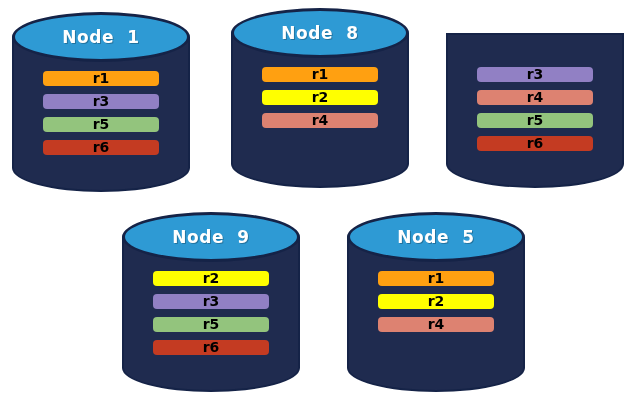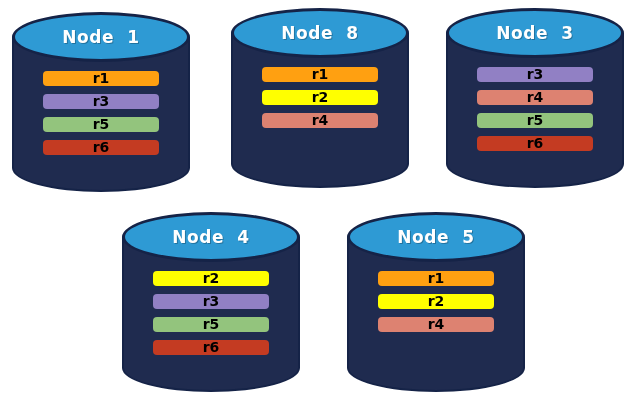--- a/index.html
+++ b/index.html
@@ -115,43 +115,40 @@
           <span>r2</span>
         </div>
         <div class="bar" style="background: rgb(221, 130, 113);">
           <span>r4</span>
         </div>
       </div>
   </div>
 
   <div class="node">
     <div class="cyl-body"></div>
-    <div class="cyl-top">
-      <span class="node-title">Node 3</span>
-    </div>
     <div class="bars">
         <div class="bar" style="background: rgb(145, 128, 196);">
           <span>r3</span>
         </div>
         <div class="bar" style="background: rgb(221, 130, 113);">
           <span>r4</span>
         </div>
         <div class="bar" style="background: rgb(147, 196, 125);">
           <span>r5</span>
         </div>
         <div class="bar" style="background: rgb(196, 59, 34);">
           <span>r6</span>
         </div>
       </div>
   </div>
 
   <div class="node">
     <div class="cyl-body"></div>
     <div class="cyl-top">
-      <span class="node-title">Node 4</span>
+      <span class="node-title">Node 9</span>
     </div>
     <div class="bars">
         <div class="bar" style="background: rgb(255, 255, 0);">
           <span>r2</span>
         </div>
         <div class="bar" style="background: rgb(145, 128, 196);">
           <span>r3</span>
         </div>
         <div class="bar" style="background: rgb(147, 196, 125);">
           <span>r5</span>

